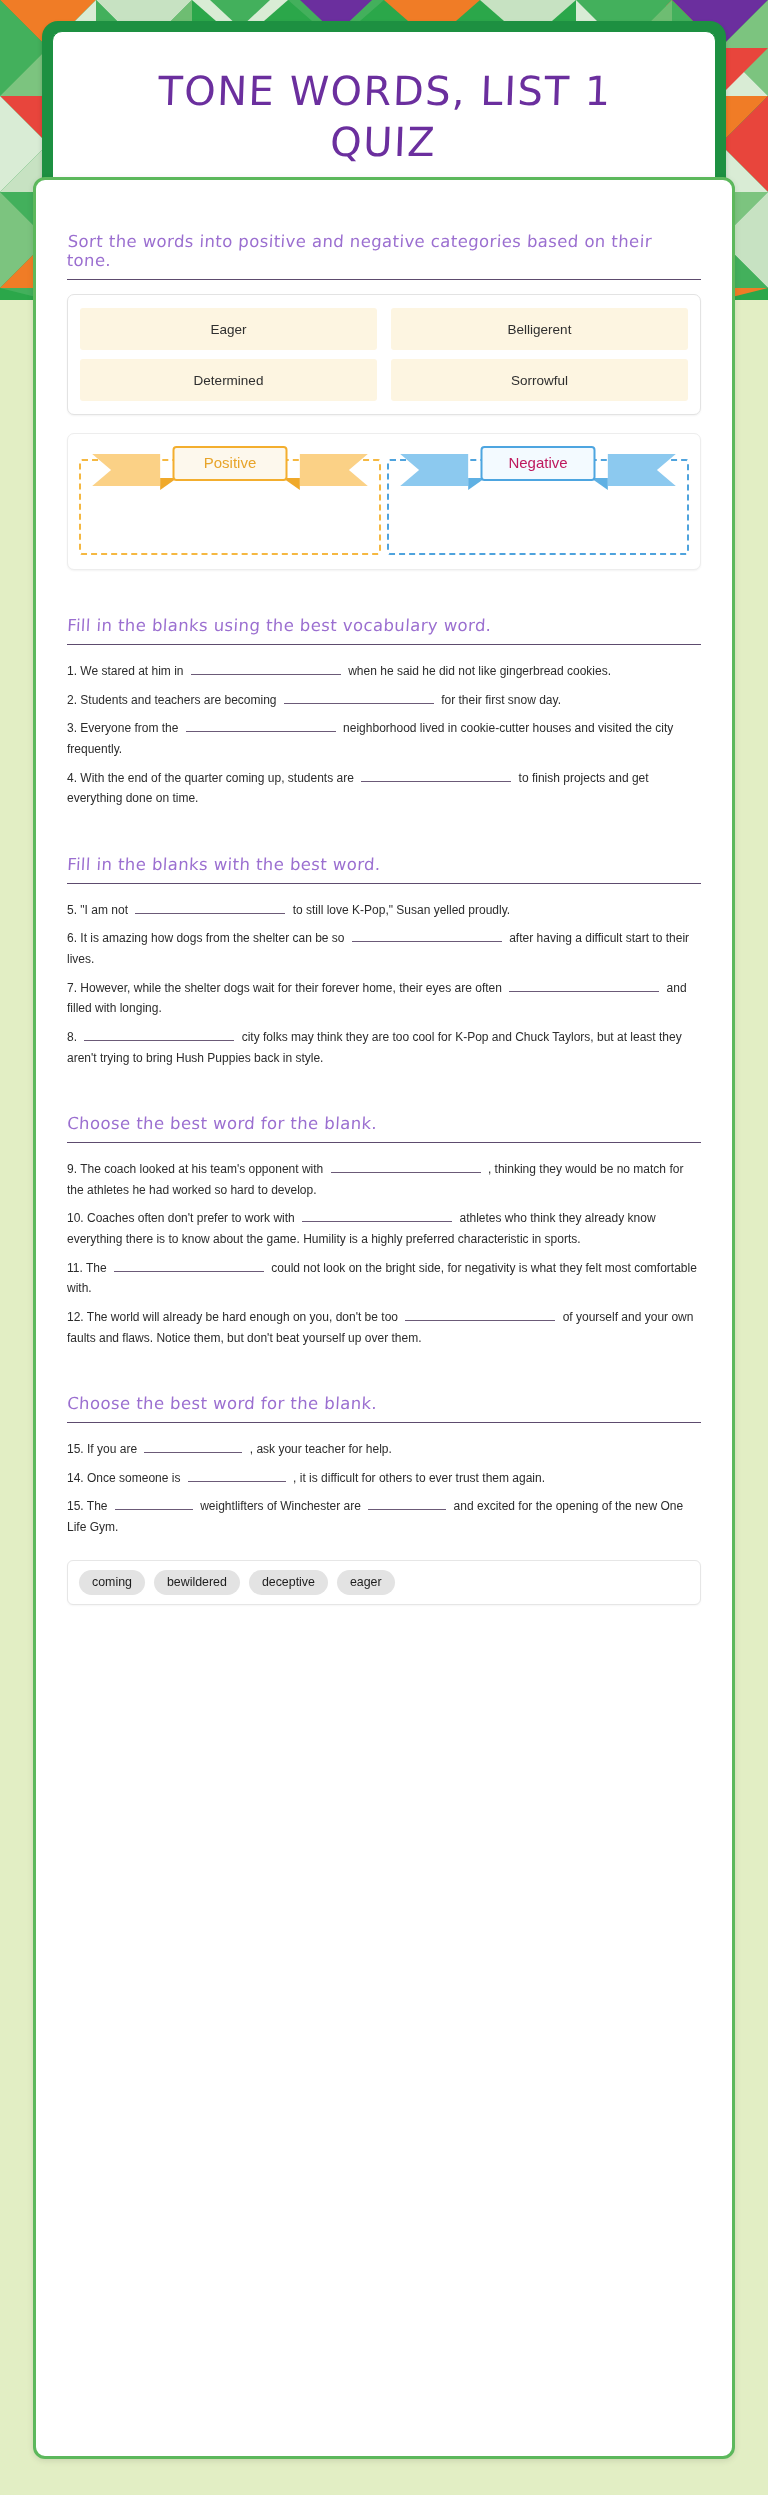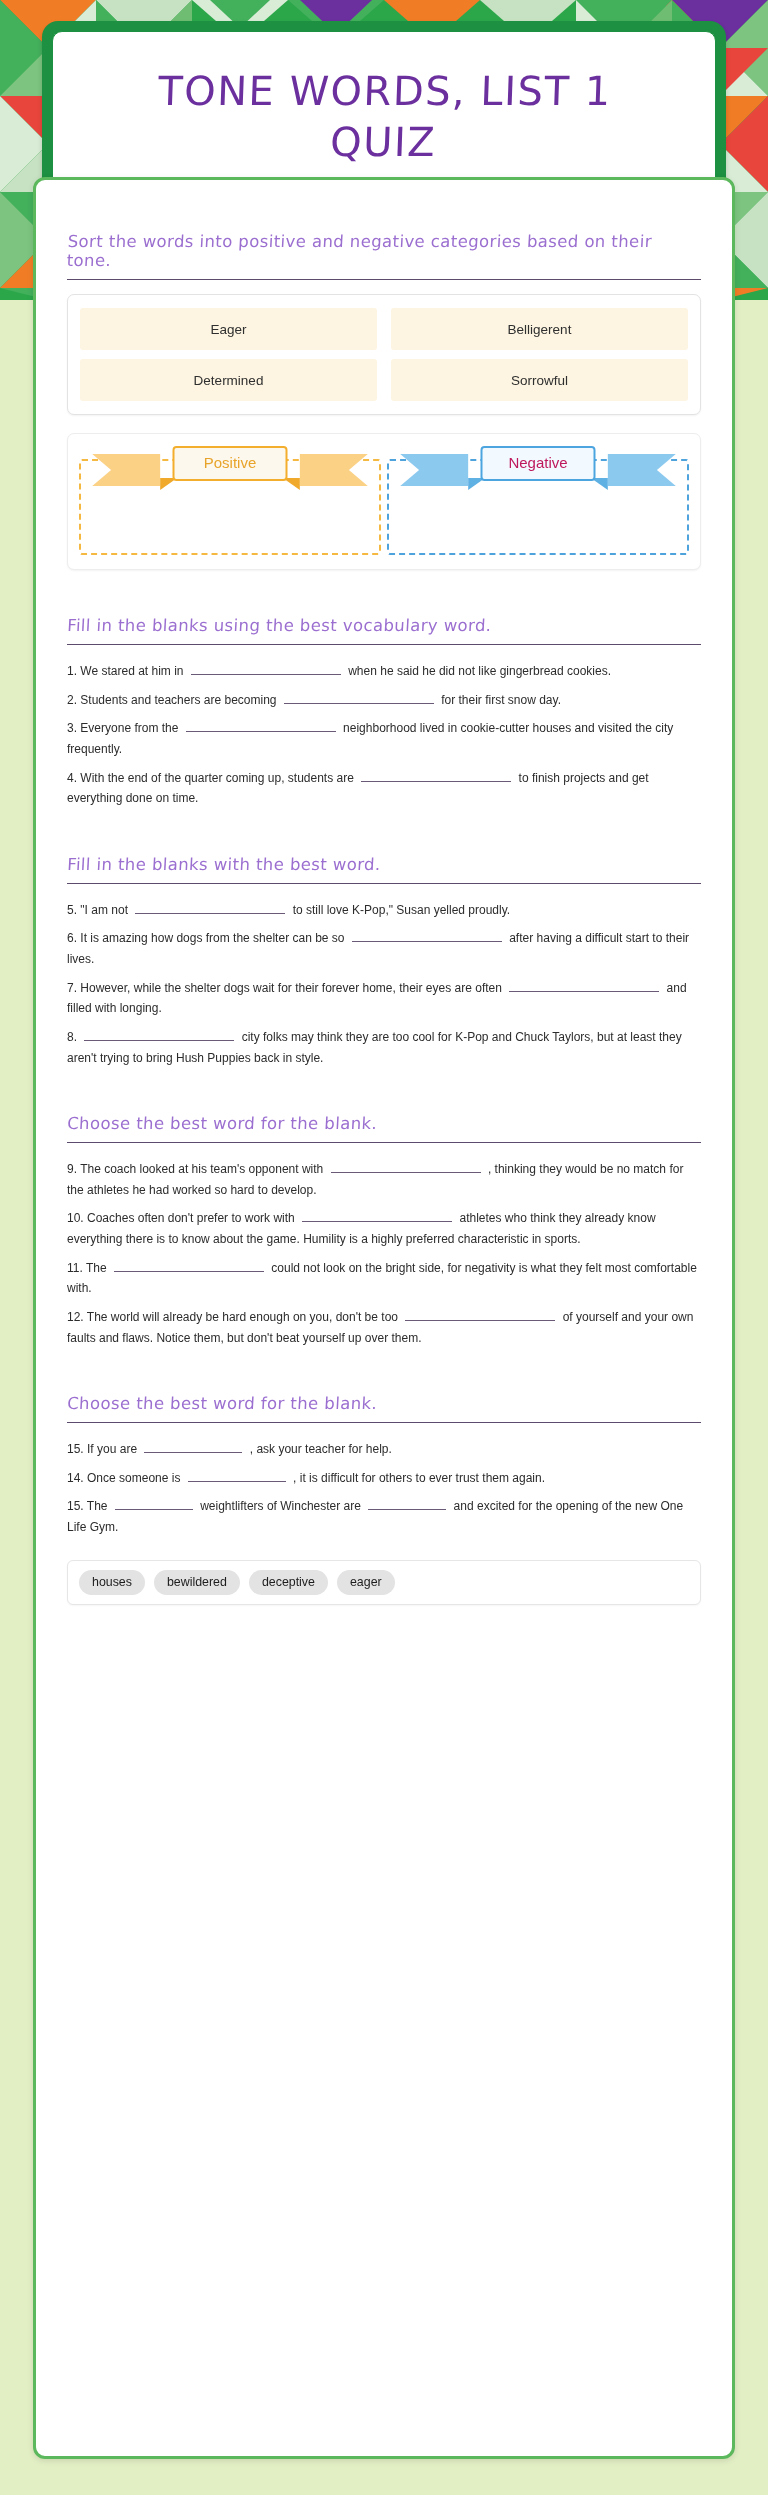--- a/index.html
+++ b/index.html
@@ -431,20 +431,20 @@
         <span>15.</span>
         <span>The</span>
         <span class="blank b-xs"></span>
         <span>weightlifters of Winchester are</span>
         <span class="blank b-xs"></span>
         <span>and excited for the opening of the new One Life Gym.</span>
       </p>
     </div>
 
     <div id="chip-bank">
-      <span class="chip">houses</span>
+      <span class="chip">coming</span>
       <span class="chip">bewildered</span>
       <span class="chip">deceptive</span>
       <span class="chip">eager</span>
     </div>
   </section>
 
 </div>
 
 </body></html>

